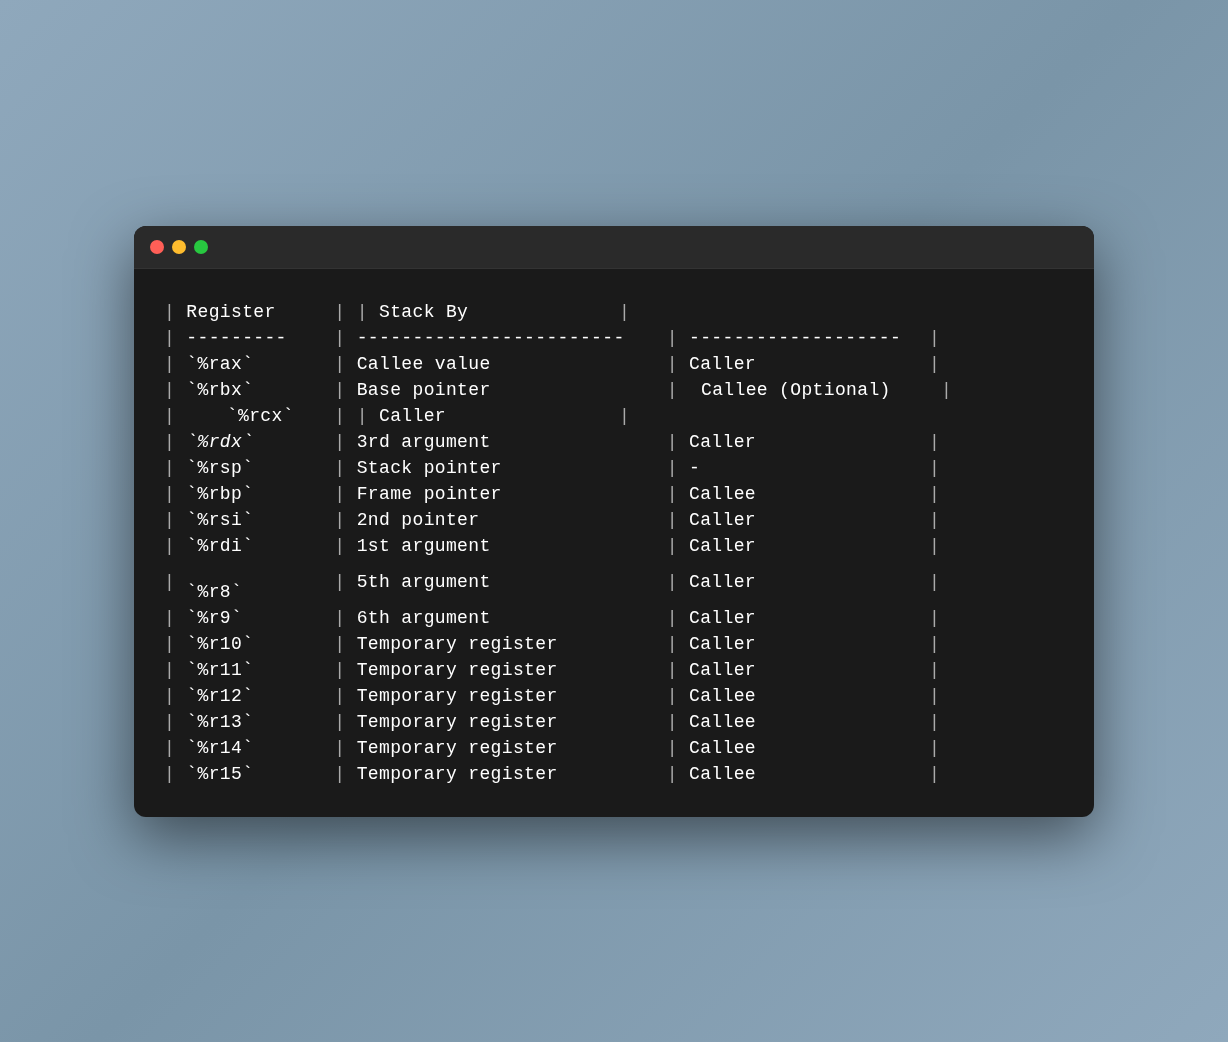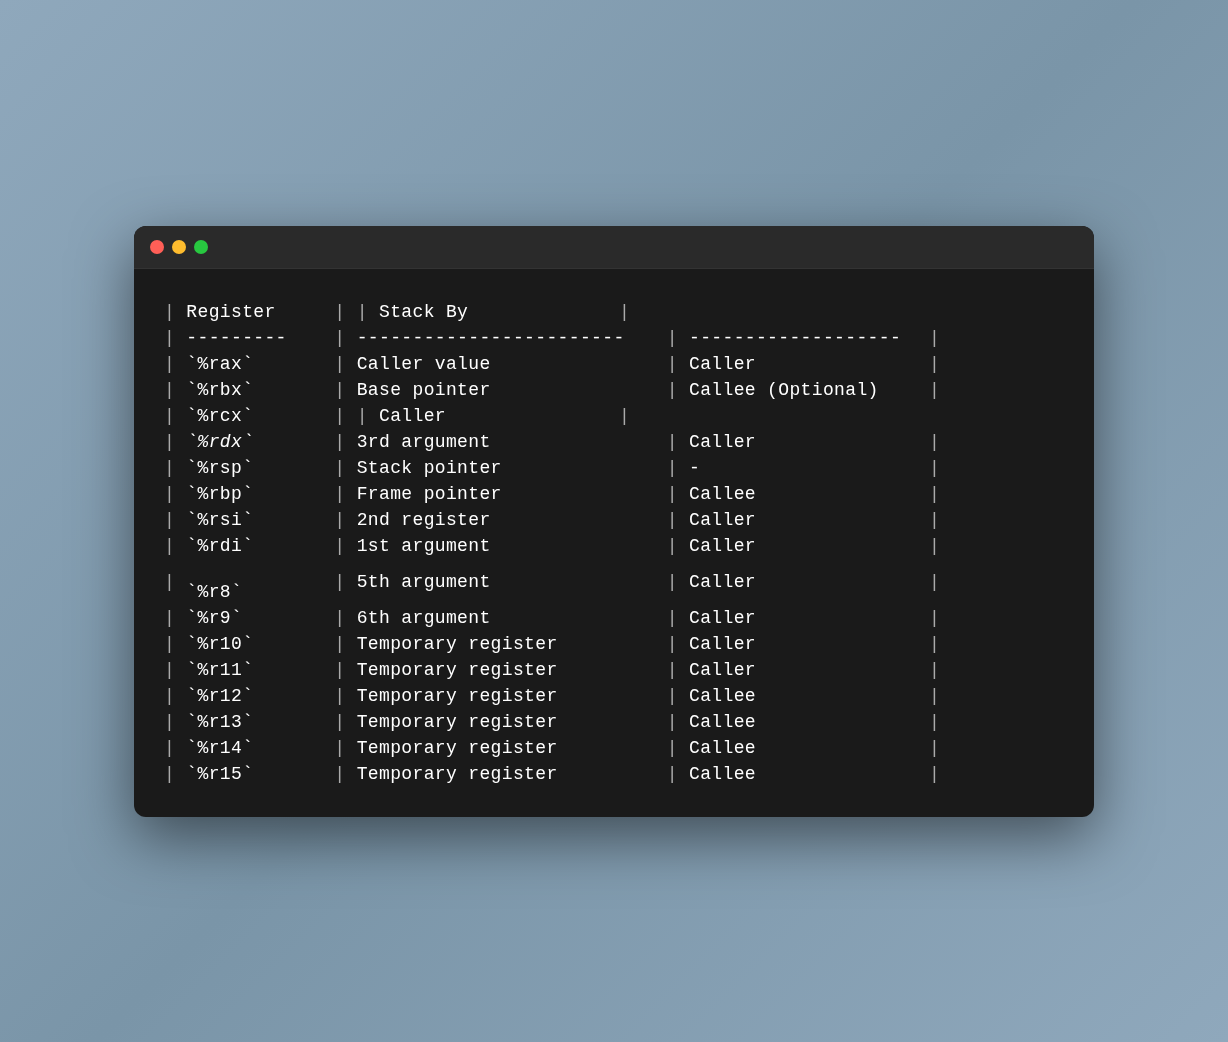--- a/index.html
+++ b/index.html
@@ -80,37 +80,37 @@
           <span style="color: rgb(170, 170, 170); white-space: pre;">| </span>
           <span style="display: inline-block; width: 310px; white-space: pre;">------------------------</span>
           <span style="color: rgb(170, 170, 170); white-space: pre;">| </span>
           <span style="display: inline-block; width: 240px; white-space: pre;">-------------------</span>
           <span style="color: rgb(170, 170, 170); white-space: pre;">|</span>
         </div>
         <div style="display: flex; align-items: center; padding: 4px 0px; font-family: &quot;Courier New&quot;, Courier, monospace; font-size: 18px; color: rgb(255, 255, 255); letter-spacing: 0.02em;">
           <span style="color: rgb(170, 170, 170); white-space: pre;">| </span>
           <span style="display: inline-block; width: 148px; white-space: pre;">`%rax`</span>
           <span style="color: rgb(170, 170, 170); white-space: pre;">| </span>
-          <span style="display: inline-block; width: 310px; white-space: pre;">Caller value</span>
+          <span style="display: inline-block; width: 310px; white-space: pre;">Callee value</span>
           <span style="color: rgb(170, 170, 170); white-space: pre;">| </span>
           <span style="display: inline-block; width: 240px; white-space: pre;">Caller</span>
           <span style="color: rgb(170, 170, 170); white-space: pre;">|</span>
         </div>
         <div style="display: flex; align-items: center; padding: 4px 0px; font-family: &quot;Courier New&quot;, Courier, monospace; font-size: 18px; color: rgb(255, 255, 255); letter-spacing: 0.02em;">
           <span style="color: rgb(170, 170, 170); white-space: pre;">| </span>
           <span style="display: inline-block; width: 148px; white-space: pre;">`%rbx`</span>
           <span style="color: rgb(170, 170, 170); white-space: pre;">| </span>
           <span style="display: inline-block; width: 310px; white-space: pre;">Base pointer</span>
           <span style="color: rgb(170, 170, 170); white-space: pre;">| </span>
-          <span style="display: inline-block; width: 240px; white-space: pre;">Callee (Optional)</span>
-          <span style="color: rgb(170, 170, 170); white-space: pre;">|</span>
-        </div>
-        <div style="display: flex; align-items: center; padding: 4px 0px; font-family: &quot;Courier New&quot;, Courier, monospace; font-size: 18px; color: rgb(255, 255, 255); letter-spacing: 0.02em;">
-          <span style="color: rgb(170, 170, 170); white-space: pre;">| </span>
-          <span style="display: inline-block; width: 148px; white-space: pre;">`%rcx`</span>
+          <span style="display: inline-block; width: 240px; white-space: pre; margin-left: 12px;">Callee (Optional)</span>
+          <span style="color: rgb(170, 170, 170); white-space: pre;">|</span>
+        </div>
+        <div style="display: flex; align-items: center; padding: 4px 0px; font-family: &quot;Courier New&quot;, Courier, monospace; font-size: 18px; color: rgb(255, 255, 255); letter-spacing: 0.02em;">
+          <span style="color: rgb(170, 170, 170); white-space: pre;">| </span>
+          <span style="display: inline-block; width: 148px; white-space: pre; text-align: center;">`%rcx`</span>
           <span style="color: rgb(170, 170, 170); white-space: pre;">| </span>
           <span style="color: rgb(170, 170, 170); white-space: pre;">| </span>
           <span style="display: inline-block; width: 240px; white-space: pre;">Caller</span>
           <span style="color: rgb(170, 170, 170); white-space: pre;">|</span>
         </div>
         <div style="display: flex; align-items: center; padding: 4px 0px; font-family: &quot;Courier New&quot;, Courier, monospace; font-size: 18px; color: rgb(255, 255, 255); letter-spacing: 0.02em;">
           <span style="color: rgb(170, 170, 170); white-space: pre;">| </span>
           <span style="display: inline-block; width: 148px; white-space: pre; font-style: italic;">`%rdx`</span>
           <span style="color: rgb(170, 170, 170); white-space: pre;">| </span>
           <span style="display: inline-block; width: 310px; white-space: pre;">3rd argument</span>
@@ -133,21 +133,21 @@
           <span style="color: rgb(170, 170, 170); white-space: pre;">| </span>
           <span style="display: inline-block; width: 310px; white-space: pre;">Frame pointer</span>
           <span style="color: rgb(170, 170, 170); white-space: pre;">| </span>
           <span style="display: inline-block; width: 240px; white-space: pre;">Callee</span>
           <span style="color: rgb(170, 170, 170); white-space: pre;">|</span>
         </div>
         <div style="display: flex; align-items: center; padding: 4px 0px; font-family: &quot;Courier New&quot;, Courier, monospace; font-size: 18px; color: rgb(255, 255, 255); letter-spacing: 0.02em;">
           <span style="color: rgb(170, 170, 170); white-space: pre;">| </span>
           <span style="display: inline-block; width: 148px; white-space: pre;">`%rsi`</span>
           <span style="color: rgb(170, 170, 170); white-space: pre;">| </span>
-          <span style="display: inline-block; width: 310px; white-space: pre;">2nd register</span>
+          <span style="display: inline-block; width: 310px; white-space: pre;">2nd pointer</span>
           <span style="color: rgb(170, 170, 170); white-space: pre;">| </span>
           <span style="display: inline-block; width: 240px; white-space: pre;">Caller</span>
           <span style="color: rgb(170, 170, 170); white-space: pre;">|</span>
         </div>
         <div style="display: flex; align-items: center; padding: 4px 0px; font-family: &quot;Courier New&quot;, Courier, monospace; font-size: 18px; color: rgb(255, 255, 255); letter-spacing: 0.02em;">
           <span style="color: rgb(170, 170, 170); white-space: pre;">| </span>
           <span style="display: inline-block; width: 148px; white-space: pre;">`%rdi`</span>
           <span style="color: rgb(170, 170, 170); white-space: pre;">| </span>
           <span style="display: inline-block; width: 310px; white-space: pre;">1st argument</span>
           <span style="color: rgb(170, 170, 170); white-space: pre;">| </span>

